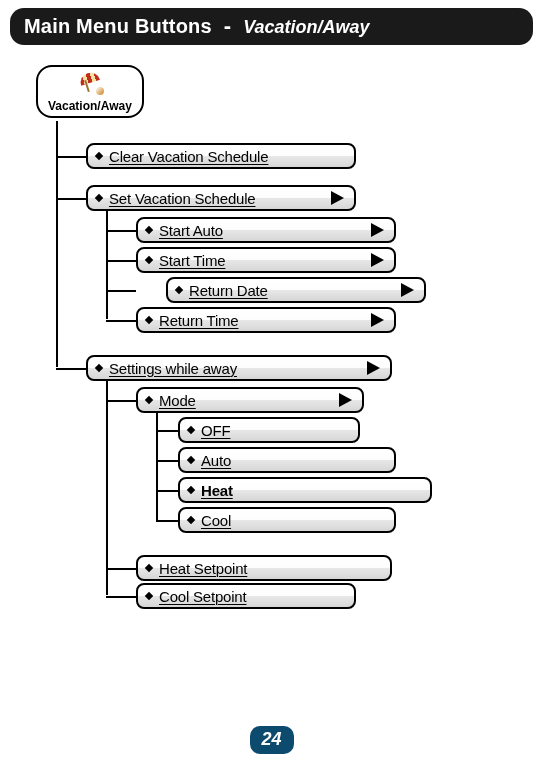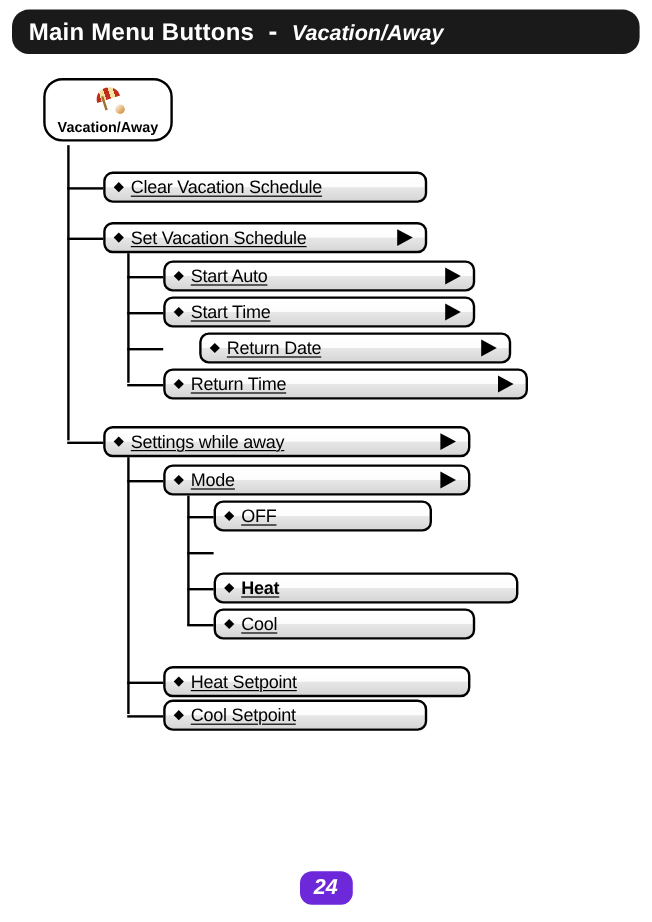--- a/index.html
+++ b/index.html
@@ -124,21 +124,21 @@
   }
 
   
   .row { position: absolute; }
 
   .page-number {
     position: absolute;
     bottom: 14px;
     left: 50%;
     transform: translateX(-50%);
-    background: #6d28d9;
+    background: #0c4a6e;
     color: #fff;
     font-weight: bold;
     font-style: italic;
     font-size: 18px;
     border-radius: 10px;
     padding: 3px 12px 4px 12px;
     font-family: Arial, sans-serif;
   }
 </style>
 </head>
@@ -209,21 +209,21 @@
   <div class="branch" style="left:70px; top:225px; width:30px; height:2px;"></div>
   <div class="row" style="left:100px; top:212px; width:260px;margin-left:30px;">
     <div class="item">
       <span class="diamond"></span>
       <span>Return Date</span>
       <span class="arrow"></span>
     </div>
   </div>
   
   <div class="branch" style="left:70px; top:255px; width:30px; height:2px;"></div>
-  <div class="row" style="left:100px; top:242px; width:304px;">
+  <div class="row" style="left:100px; top:242px; width:260px;">
     <div class="item">
       <span class="diamond"></span>
       <span>Return Time</span>
       <span class="arrow"></span>
     </div>
   </div>
 
   
   <div class="branch" style="left:20px; top:303px; width:30px; height:2px;"></div>
   <div class="row" style="left:50px; top:290px; width:306px;">
@@ -232,41 +232,47 @@
       <span>Settings while away</span>
       <span class="arrow"></span>
     </div>
   </div>
 
   
   <div class="branch" style="left:70px; top:316px; width:2px; height:214px;"></div>
 
   
   <div class="branch" style="left:70px; top:335px; width:30px; height:2px;"></div>
-  <div class="row" style="left:100px; top:322px; width:256px;">
+  <div class="row" style="left:100px; top:322px; width:228px;">
     <div class="item">
       <span class="diamond"></span>
       <span>Mode</span>
       <span class="arrow"></span>
     </div>
   </div>
 
   
   <div class="branch" style="left:120px; top:348px; width:2px; height:108px;"></div>
 
   
   <div class="branch" style="left:120px; top:365px; width:22px; height:2px;"></div>
   <div class="row" style="left:142px; top:352px; width:182px;">
     <div class="item">
       <span class="diamond"></span>
       <span>OFF</span>
     </div>
   </div>
   
   <div class="branch" style="left:120px; top:395px; width:22px; height:2px;"></div>
+  <div class="row" style="left:142px; top:382px; width:218px;">
+    <div class="item">
+      <span class="diamond"></span>
+      <span>Auto</span>
+    </div>
+  </div>
   
   <div class="branch" style="left:120px; top:425px; width:22px; height:2px;"></div>
   <div class="row" style="left:142px; top:412px; width:254px;font-weight:bold;">
     <div class="item">
       <span class="diamond"></span>
       <span>Heat</span>
     </div>
   </div>
   
   <div class="branch" style="left:120px; top:455px; width:22px; height:2px;"></div>

